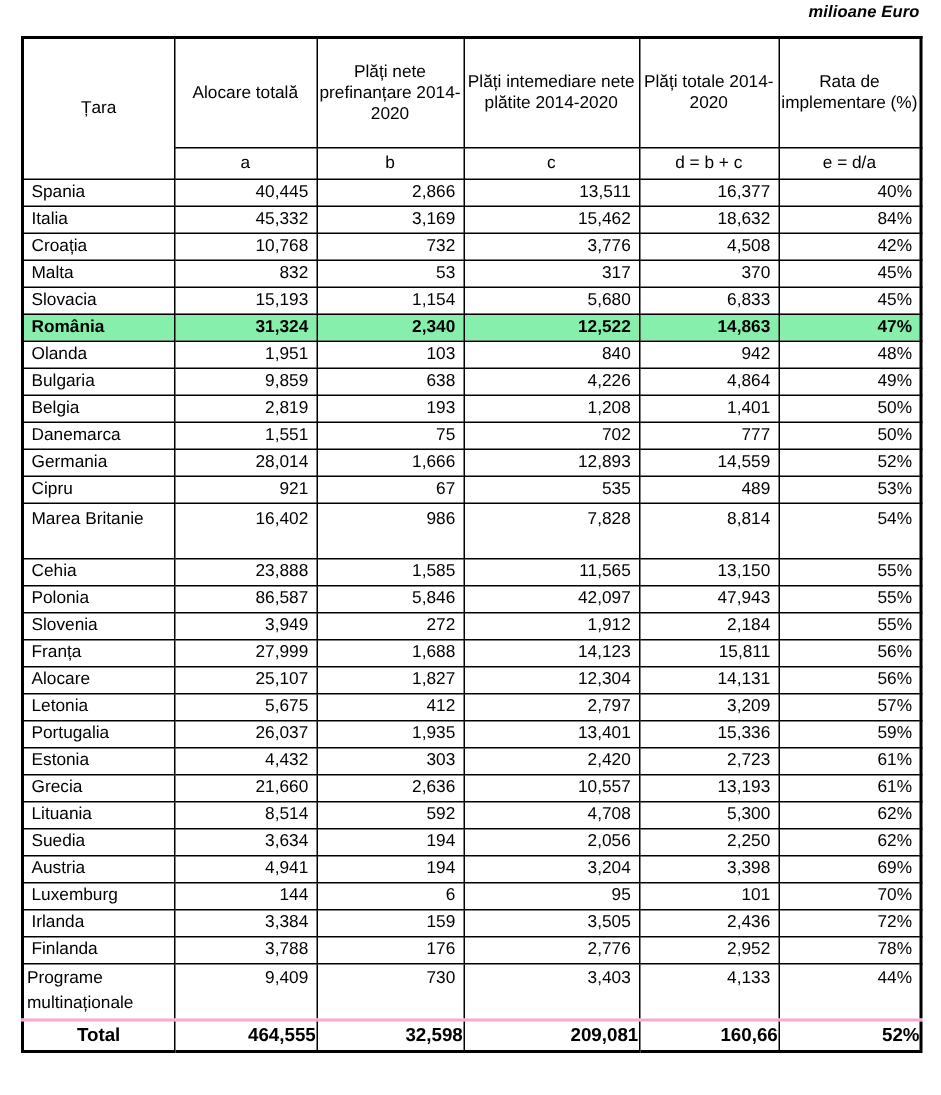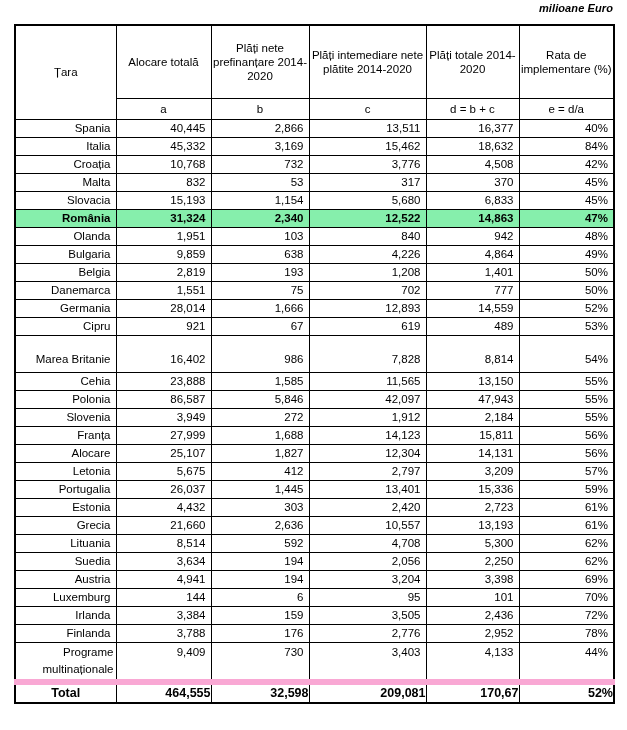--- a/index.html
+++ b/index.html
@@ -84,30 +84,30 @@
     padding: 1px 3px;
   }
 
   
   tbody.body-rows td {
     height: 18px;
     line-height: 16px;
     padding: 0 5px 1px 5px;
   }
   td.country {
-    text-align: right;
+    text-align: left;
   }
   td.num {
     text-align: right;
   }
 
   tr.tall td {
     height: 37px;
     vertical-align: top;
-    padding-top: 15px;
+    padding-top: 2px;
   }
   tr.tall td.country {
     line-height: 16px;
   }
   tr.wrap2 td {
     height: 36px;
     vertical-align: top;
     padding-top: 1px;
     padding-left: 14px;
   }
@@ -120,21 +120,21 @@
 
   tr.highlight td {
     background: #86efac;
     font-weight: bold;
   }
 
   tr.total td {
     height: 21px;
     font-weight: bold;
     font-size: 12.5px;
-    border-top: 6px solid #f9a8d4;
+    border-top: 2px solid #f9a8d4;
     border-bottom: 2px solid #000;
   }
   tr.total td.country {
     text-align: center;
   }
 
   .footnote {
     position: absolute;
     left: 16px;
     top: 709px;
@@ -264,21 +264,21 @@
             <td class="num">28,014</td>
             <td class="num">1,666</td>
             <td class="num">12,893</td>
             <td class="num">14,559</td>
             <td class="num">52%</td>
           </tr>
           <tr>
             <td class="country">Cipru</td>
             <td class="num">921</td>
             <td class="num">67</td>
-            <td class="num">619</td>
+            <td class="num">535</td>
             <td class="num">489</td>
             <td class="num">53%</td>
           </tr>
           <tr class=" tall">
             <td class="country">Marea Britanie</td>
             <td class="num">16,402</td>
             <td class="num">986</td>
             <td class="num">7,828</td>
             <td class="num">8,814</td>
             <td class="num">54%</td>
@@ -327,21 +327,21 @@
             <td class="country">Letonia</td>
             <td class="num">5,675</td>
             <td class="num">412</td>
             <td class="num">2,797</td>
             <td class="num">3,209</td>
             <td class="num">57%</td>
           </tr>
           <tr>
             <td class="country">Portugalia</td>
             <td class="num">26,037</td>
-            <td class="num">1,445</td>
+            <td class="num">1,935</td>
             <td class="num">13,401</td>
             <td class="num">15,336</td>
             <td class="num">59%</td>
           </tr>
           <tr>
             <td class="country">Estonia</td>
             <td class="num">4,432</td>
             <td class="num">303</td>
             <td class="num">2,420</td>
             <td class="num">2,723</td>
@@ -411,21 +411,21 @@
             <td class="num">4,133</td>
             <td class="num">44%</td>
           </tr>
         </tbody>
       <tfoot id="foot-rows">
           <tr class="total">
             <td class="country">Total</td>
             <td class="num">464,555</td>
             <td class="num">32,598</td>
             <td class="num">209,081</td>
-            <td class="num">170,67</td>
+            <td class="num">160,66</td>
             <td class="num">52%</td>
           </tr>
         </tfoot>
     </table>
   </div>
 
   <div class="footnote">* 30 noiembrie 2020</div>
 
 </div>
 

